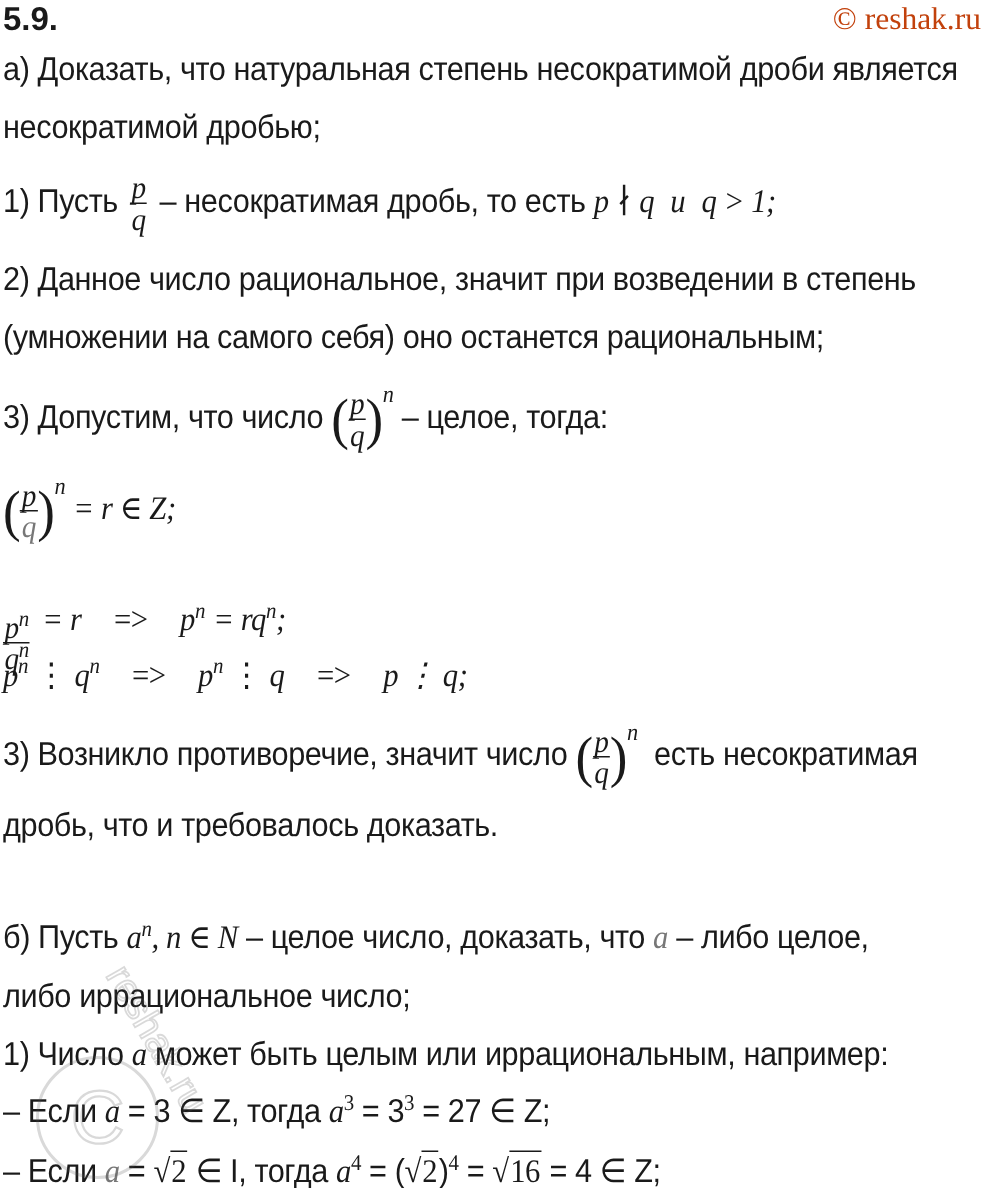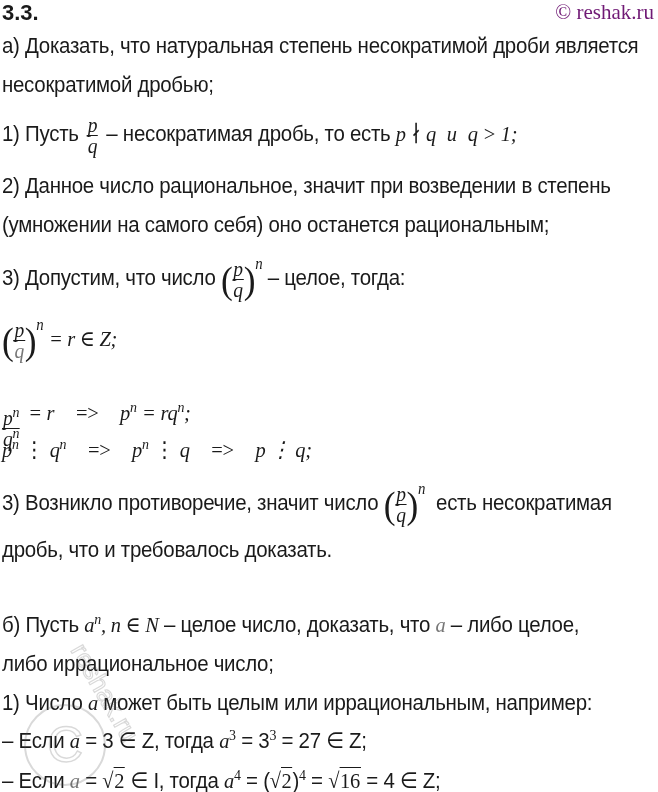--- a/index.html
+++ b/index.html
@@ -11,40 +11,40 @@
   .line {
     position: absolute; left: 2px; white-space: nowrap;
     font-size: 22px; line-height: 26px;
     font-family: "Liberation Sans", "DejaVu Sans", sans-serif;
     letter-spacing: -0.3px;
     transform: scaleX(0.93); transform-origin: left center;
   }
   .m { font-family: "Liberation Serif", "DejaVu Serif", serif; font-style: italic; font-size: 22px; }
   .mu { font-family: "Liberation Serif", "DejaVu Serif", serif; font-style: normal; font-size: 22px; }
   .heading { position: absolute; left: 2px; top: 0px; font-family: "Liberation Sans", sans-serif; font-weight: bold; font-size: 22px; line-height: 26px; }
-  .copyright { position: absolute; right: 4px; top: 0px; font-family: "Liberation Serif", serif; font-size: 21px; line-height: 24px; color: #701a75; }
+  .copyright { position: absolute; right: 4px; top: 0px; font-family: "Liberation Serif", serif; font-size: 21px; line-height: 24px; color: #c2410c; }
   .frac { display: inline-flex; flex-direction: column; align-items: center; vertical-align: middle; margin: 0 3px; }
   .frac .num { font-family: "Liberation Serif", serif; font-style: italic; font-size: 21px; line-height: 20px; padding: 0 1px; }
   .frac .den { font-family: "Liberation Serif", serif; font-style: italic; font-size: 21px; line-height: 20px; padding: 0 1px; border-top: 1.3px solid #1a1a1a; }
   .paren { font-family: "Liberation Serif", serif; font-size: 38px; line-height: 40px; vertical-align: middle; font-weight: 300; }
   .pgroup { display: inline-flex; align-items: center; vertical-align: middle; }
   sup { font-family: "Liberation Serif", serif; font-style: italic; font-size: 15px; vertical-align: super; line-height: 0; }
   .bigsup { position: relative; top: -16px; font-size: 16px; }
   .sqrt { font-family: "Liberation Serif", serif; font-style: normal; }
   .sqrt .rad { border-top: 1.3px solid #1a1a1a; padding: 0 1px; }
   .watermark {
     position: absolute; left: 20px; top: 640px; width: 120px; height: 150px;
     pointer-events: none; opacity: 0.22;
   }
   .faded { color: #777; }
 </style>
 </head>
 <body>
 
-<div class="heading">3.3.</div>
+<div class="heading">5.9.</div>
 <div class="copyright">© reshak.ru</div>
 
 <div class="line" style="top:33px;">а) Доказать, что натуральная степень несократимой дроби является</div>
 <div class="line" style="top:72px;">несократимой дробью;</div>
 
 <div class="line" style="top:115px;">
   <span>1) Пусть</span>
   <span class="frac">
     <span class="num">p</span>
     <span class="den">q</span>

